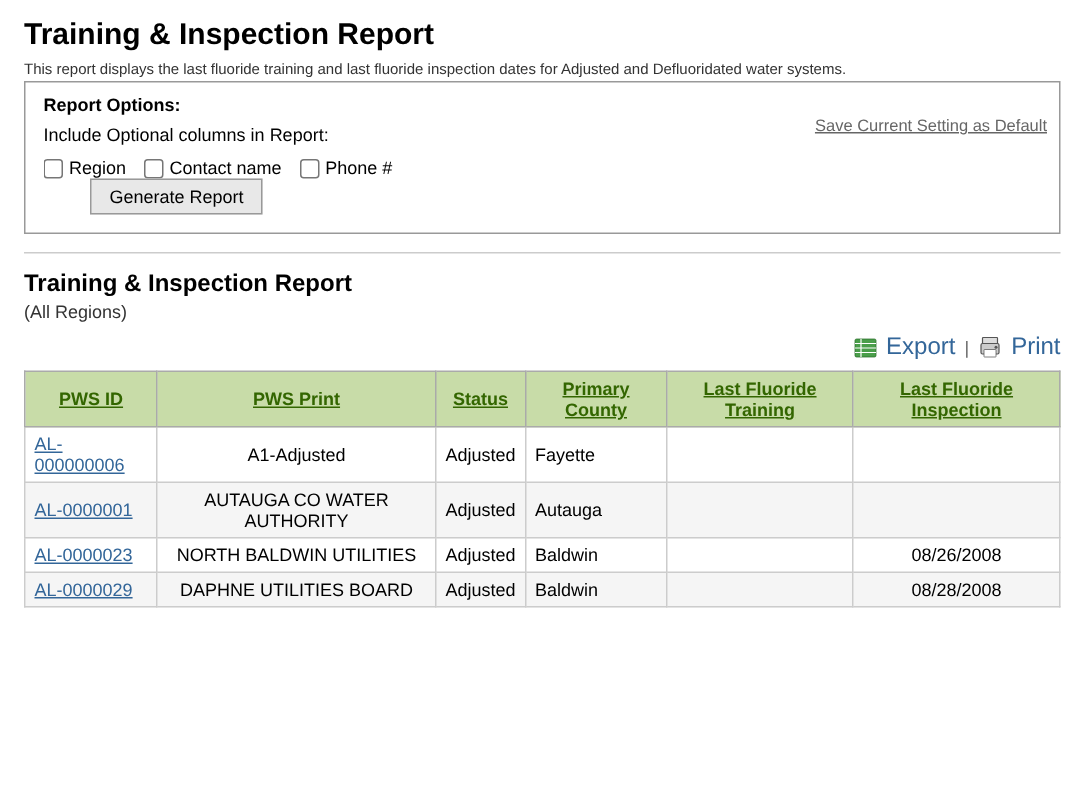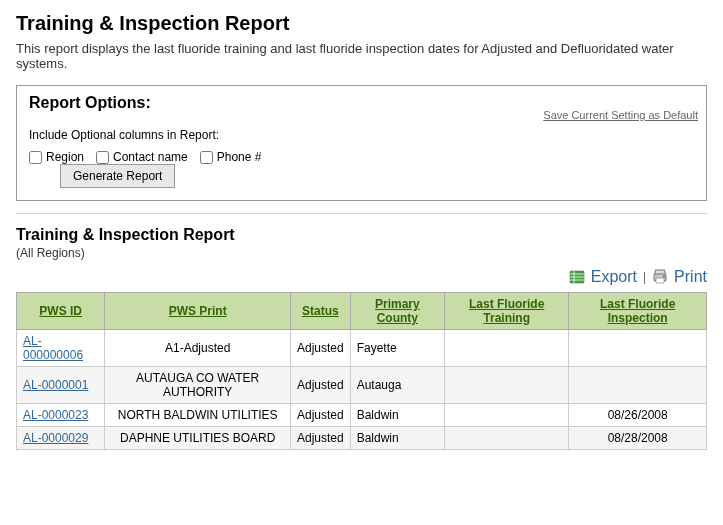--- a/index.html
+++ b/index.html
@@ -10,35 +10,35 @@
       background: #fff;
       padding: 12px 16px;
     }
     h1 {
       font-size: 20px;
       font-weight: bold;
       color: #000;
       margin-bottom: 6px;
     }
     .intro-text {
-      font-size: 13px;
+      font-size: 10px;
       color: #333;
-      margin-bottom: 14px;
+      margin-bottom: 2px;
       max-width: 680px;
     }
     .report-options-box {
       border: 1px solid #999;
       padding: 8px 12px 12px 12px;
       margin-bottom: 10px;
       position: relative;
     }
     .report-options-label {
-      font-size: 16px;
-      font-weight: bold;
-      margin-bottom: 16px;
+      font-size: 12px;
+      font-weight: bold;
+      margin-bottom: 6px;
     }
     .save-default-link {
       position: absolute;
       top: 23px;
       right: 8px;
       font-size: 11px;
       color: #666;
       text-decoration: underline;
       cursor: pointer;
     }

